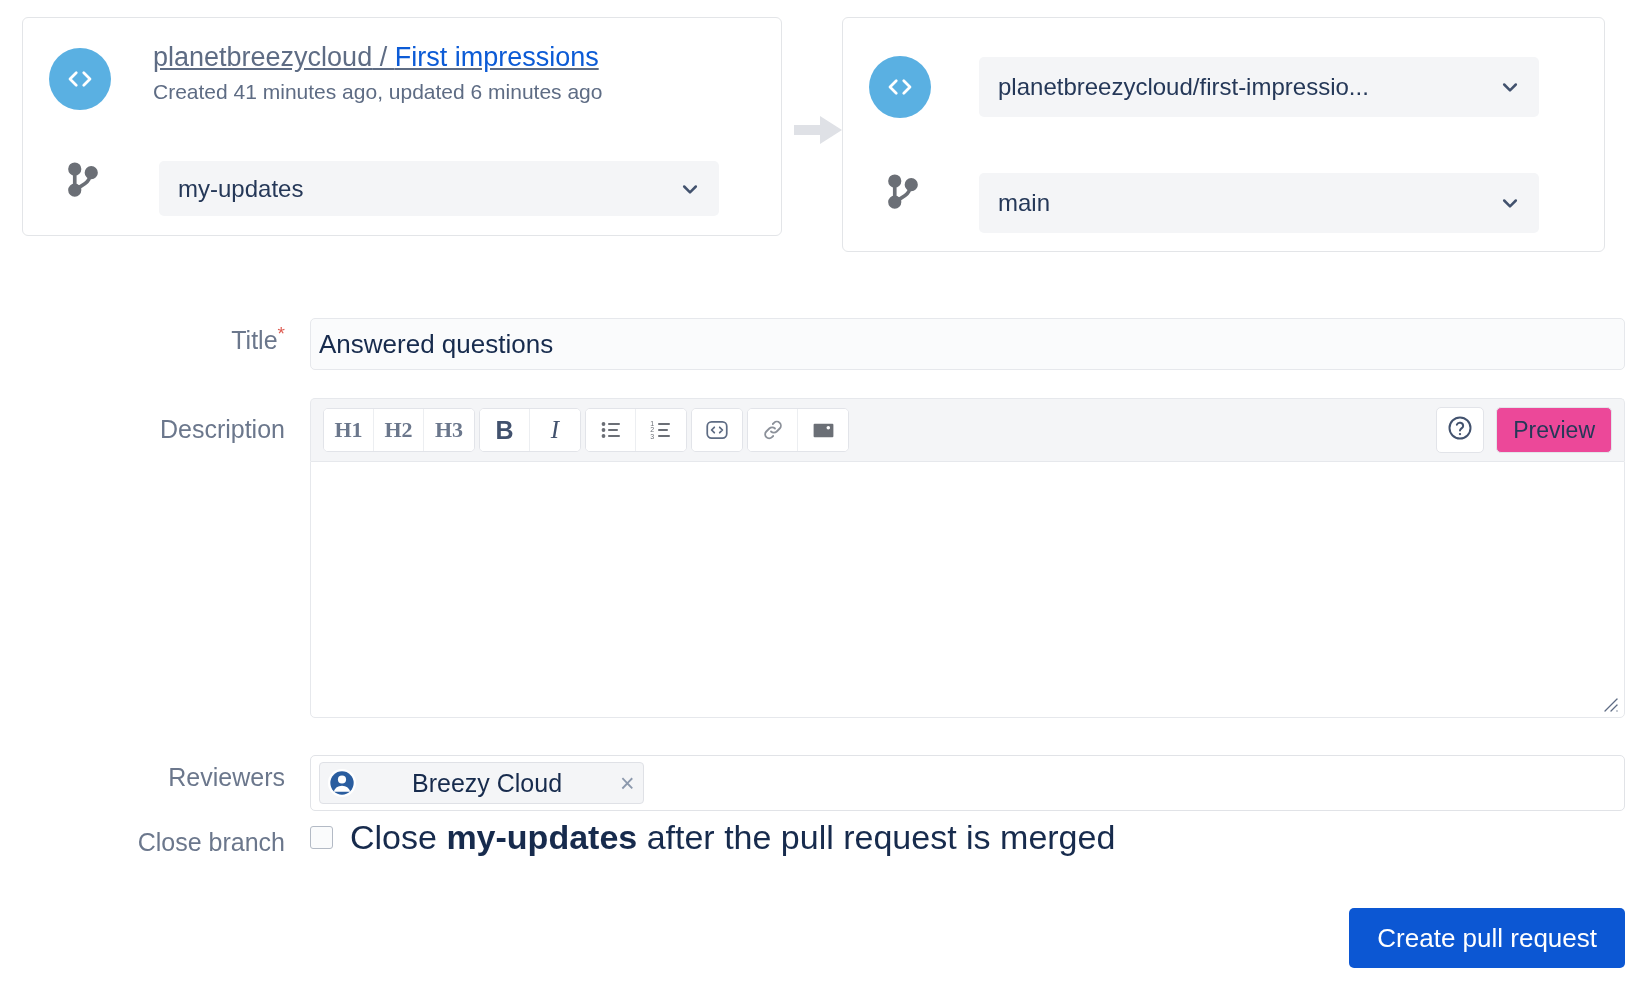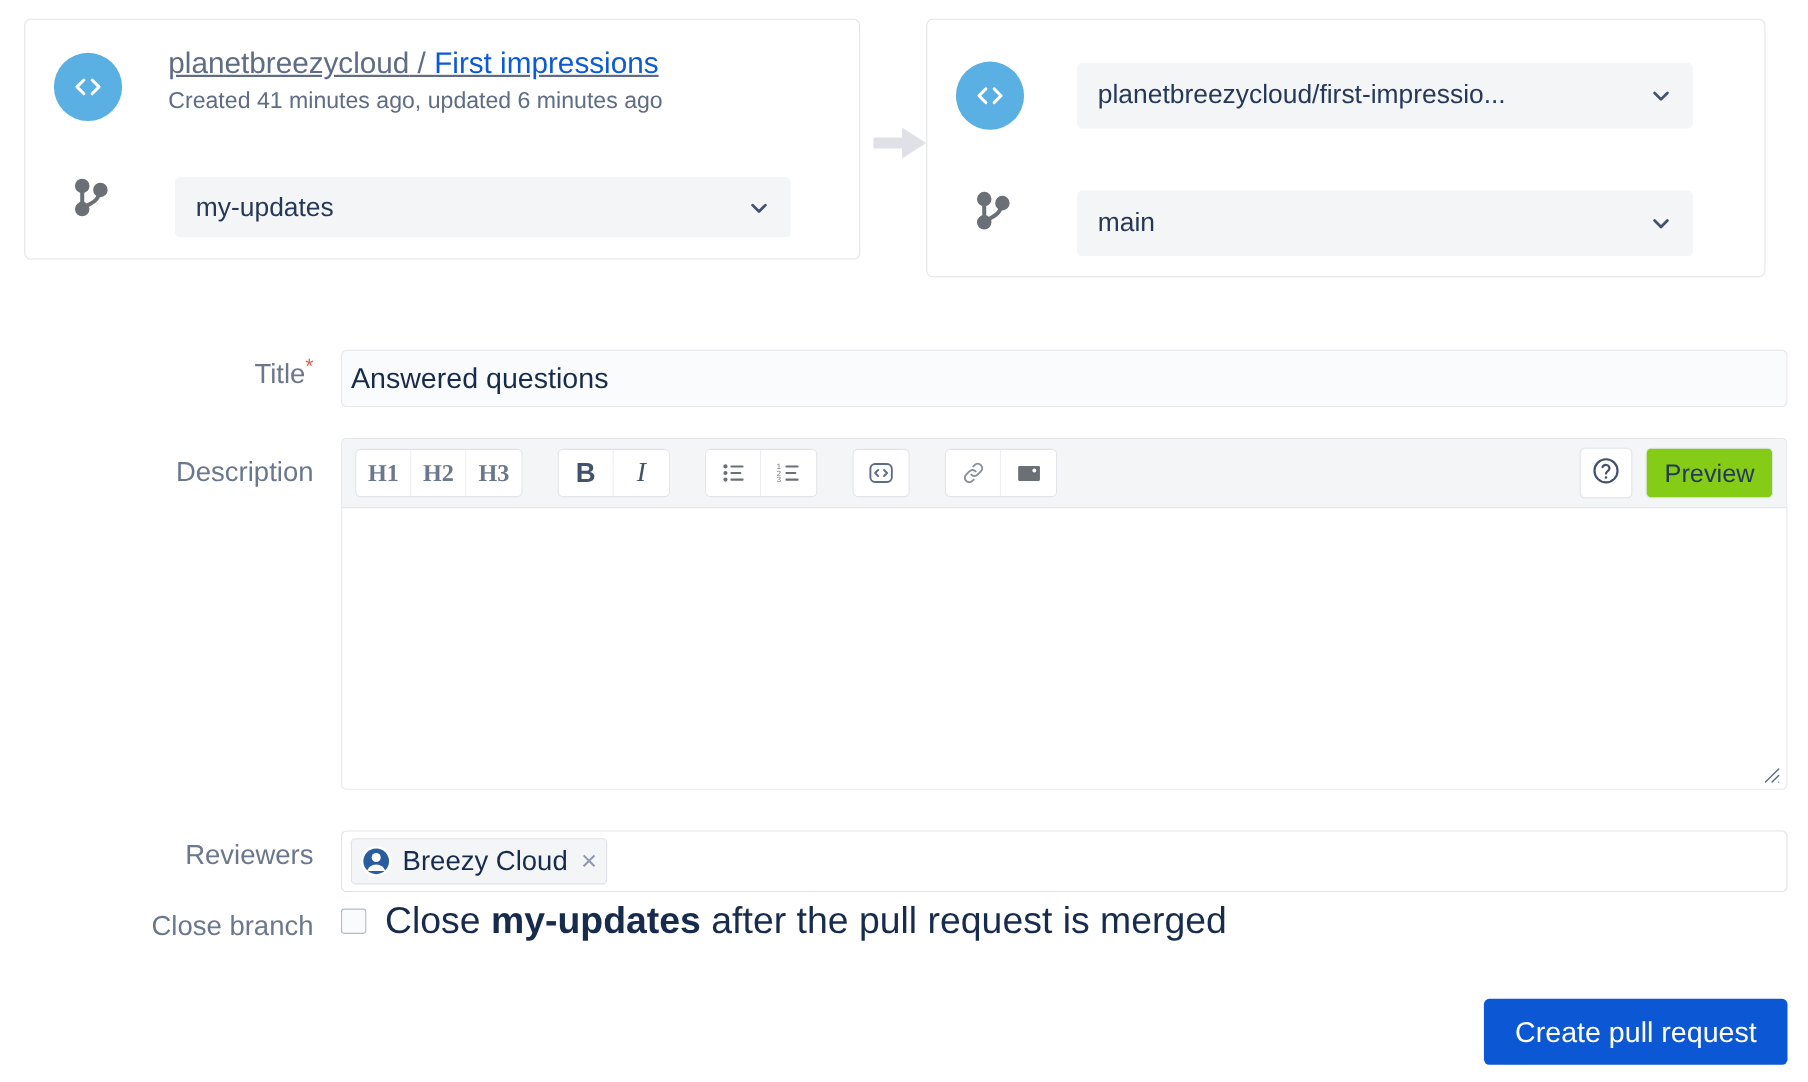--- a/index.html
+++ b/index.html
@@ -122,21 +122,21 @@
     display: flex;
     align-items: center;
     padding: 0 12px;
   }
   .tb-group {
     display: flex;
     background: #ffffff;
     border: 1px solid #e2e4e9;
     border-radius: 5px;
     height: 44px;
-    margin-right: 32px;
+    margin-right: 4px;
     overflow: hidden;
   }
   .tb-btn {
     width: 50px; height: 42px;
     display: flex; align-items: center; justify-content: center;
     border-right: 1px solid #eceef1;
     color: #5e6c84;
     cursor: pointer;
     background: #ffffff;
   }
@@ -153,21 +153,21 @@
     background: #fff;
     border: 1px solid #e2e4e9;
     border-radius: 5px;
     display: flex; align-items: center; justify-content: center;
     color: #42526e;
     margin-right: 12px;
     cursor: pointer;
   }
   .tb-preview {
     height: 46px;
-    background: #84cc16;
+    background: #ec4899;
     border: 1px solid #e2e4e9;
     border-radius: 5px;
     display: flex; align-items: center;
     padding: 12px 16px;
     font-size: 23px;
     color: #253858;
     cursor: pointer;
   }
   .editor-body {
     position: absolute; left: 0; top: 63px; right: 0; bottom: 0;
@@ -196,20 +196,21 @@
   .chip {
     display: inline-flex;
     align-items: center;
     height: 42px;
     background: #f4f5f7;
     border: 1px solid #dfe1e6;
     border-radius: 4px;
     padding: 0 8px 0 8px;
     font-size: 25px;
     color: #172b4d;
+    gap: 46px;
   }
   .chip-avatar {
     width: 28px; height: 28px; border-radius: 50%;
     background: #ffffff; margin-right: 10px;
     display: flex; align-items: center; justify-content: center;
     flex: 0 0 auto;
   }
   .chip-avatar svg { display:block; }
   .chip-x {
     margin-left: 12px; color: #8c99ad; font-size: 25px; cursor: pointer; line-height: 1;

